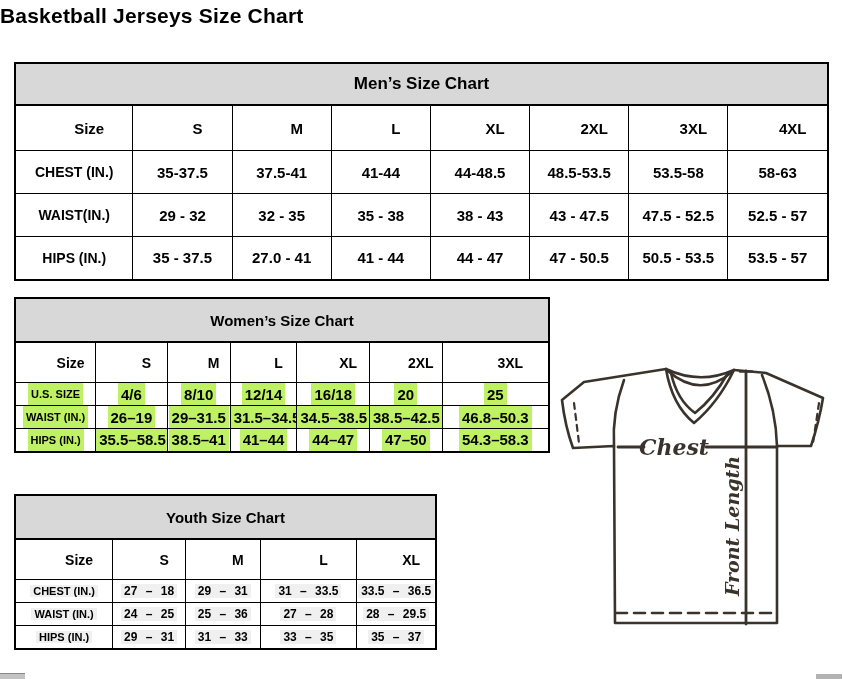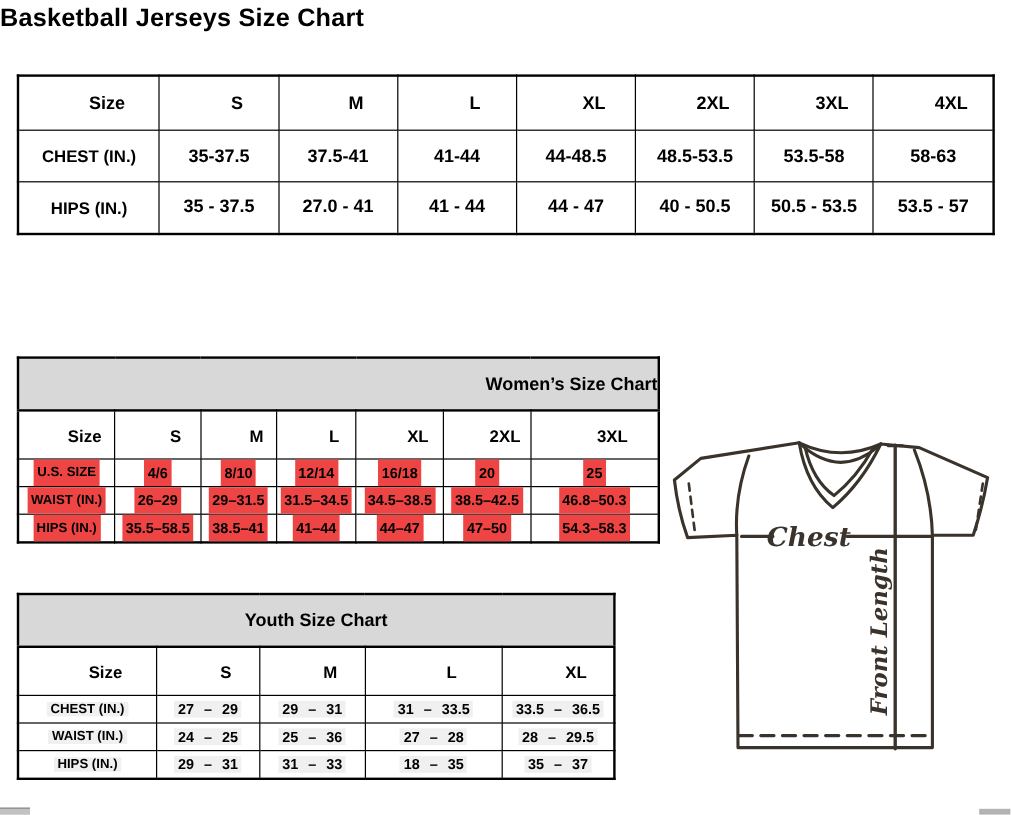--- a/index.html
+++ b/index.html
@@ -20,29 +20,29 @@
   
   .men{left:14px;top:62px;width:815px;}
   .men tr.title-row td{font-size:17px;height:40px;}
   .men tr.size-row th{font-size:15px;height:44px;}
   .men tr.data-row{height:43px;}
   .men tr.data-row th{font-size:14px;}
   .men tr.data-row td{font-size:15px;}
 
   
   .women{left:14px;top:297px;width:536px;}
-  .women tr.title-row td{font-size:15px;height:42px;text-align:right;}
+  .women tr.title-row td{font-size:15px;height:42px;}
   .women tr.size-row th{font-size:14px;height:39px;}
   .women tr.data-row{height:23px;}
   .women tr.data-row th{font-size:11px;}
-  .women tr.data-row td{font-size:12px;}
-  .women .hl{background:#ef4444;padding:16px 3px;}
+  .women tr.data-row td{font-size:15px;}
+  .women .hl{background:#bef264;padding:16px 3px;}
 
   
-  .youth{left:14px;top:494px;width:499px;}
+  .youth{left:14px;top:494px;width:423px;}
   .youth tr.title-row td{font-size:15px;height:42px;}
   .youth tr.size-row th{font-size:14px;height:39px;}
   .youth tr.data-row{height:23px;}
   .youth tr.data-row th{font-size:11px;}
   .youth tr.data-row td{font-size:12px;word-spacing:5px;}
   .youth .hl{background:#f0f0f0;padding:0 3px;}
 
   .jersey{position:absolute;left:556px;top:358px;width:287px;height:321px;}
 
   .sb-frag{position:absolute;background:#c2c2c2;}
@@ -60,20 +60,23 @@
         <col style="width: 14.5%;">
         <col style="width: 12.2%;">
         <col style="width: 12.2%;">
         <col style="width: 12.2%;">
         <col style="width: 12.2%;">
         <col style="width: 12.2%;">
         <col style="width: 12.2%;">
         <col style="width: 12.3%;">
       </colgroup>
       <tbody>
+        <tr class="title-row">
+          <td colspan="8">Men’s Size Chart</td>
+        </tr>
         <tr class="size-row">
           <th>Size</th>
           <th>S</th>
           <th>M</th>
           <th>L</th>
           <th>XL</th>
           <th>2XL</th>
           <th>3XL</th>
           <th>4XL</th>
         </tr>
@@ -81,26 +84,36 @@
           <th>CHEST (IN.)</th>
           <td>35-37.5</td>
           <td>37.5-41</td>
           <td>41-44</td>
           <td>44-48.5</td>
           <td>48.5-53.5</td>
           <td>53.5-58</td>
           <td>58-63</td>
         </tr>
         <tr class="data-row">
+          <th>WAIST(IN.)</th>
+          <td>29 - 32</td>
+          <td>32 - 35</td>
+          <td>35 - 38</td>
+          <td>38 - 43</td>
+          <td>43 - 47.5</td>
+          <td>47.5 - 52.5</td>
+          <td>52.5 - 57</td>
+        </tr>
+        <tr class="data-row">
           <th>HIPS (IN.)</th>
           <td>35 - 37.5</td>
           <td>27.0 - 41</td>
           <td>41 - 44</td>
           <td>44 - 47</td>
-          <td>40 - 50.5</td>
+          <td>47 - 50.5</td>
           <td>50.5 - 53.5</td>
           <td>53.5 - 57</td>
         </tr>
       </tbody>
     </table>
   </div>
 <div class="tbl women">
     <table>
       <colgroup>
         <col style="width: 15.1%;">
@@ -128,21 +141,21 @@
           <th><span class="hl">U.S. SIZE</span></th>
           <td><span class="hl">4/6</span></td>
           <td><span class="hl">8/10</span></td>
           <td><span class="hl">12/14</span></td>
           <td><span class="hl">16/18</span></td>
           <td><span class="hl">20</span></td>
           <td><span class="hl">25</span></td>
         </tr>
         <tr class="data-row">
           <th><span class="hl">WAIST (IN.)</span></th>
-          <td><span class="hl">26–29</span></td>
+          <td><span class="hl">26–19</span></td>
           <td><span class="hl">29–31.5</span></td>
           <td><span class="hl">31.5–34.5</span></td>
           <td><span class="hl">34.5–38.5</span></td>
           <td><span class="hl">38.5–42.5</span></td>
           <td><span class="hl">46.8–50.3</span></td>
         </tr>
         <tr class="data-row">
           <th><span class="hl">HIPS (IN.)</span></th>
           <td><span class="hl">35.5–58.5</span></td>
           <td><span class="hl">38.5–41</span></td>
@@ -169,37 +182,37 @@
         </tr>
         <tr class="size-row">
           <th>Size</th>
           <th>S</th>
           <th>M</th>
           <th>L</th>
           <th>XL</th>
         </tr>
         <tr class="data-row">
           <th><span class="hl">CHEST (IN.)</span></th>
-          <td><span class="hl">27 – 29</span></td>
+          <td><span class="hl">27 – 18</span></td>
           <td><span class="hl">29 – 31</span></td>
           <td><span class="hl">31 – 33.5</span></td>
           <td><span class="hl">33.5 – 36.5</span></td>
         </tr>
         <tr class="data-row">
           <th><span class="hl">WAIST (IN.)</span></th>
           <td><span class="hl">24 – 25</span></td>
           <td><span class="hl">25 – 36</span></td>
           <td><span class="hl">27 – 28</span></td>
           <td><span class="hl">28 – 29.5</span></td>
         </tr>
         <tr class="data-row">
           <th><span class="hl">HIPS (IN.)</span></th>
           <td><span class="hl">29 – 31</span></td>
           <td><span class="hl">31 – 33</span></td>
-          <td><span class="hl">18 – 35</span></td>
+          <td><span class="hl">33 – 35</span></td>
           <td><span class="hl">35 – 37</span></td>
         </tr>
       </tbody>
     </table>
   </div>
 
 <svg class="jersey" viewBox="0 0 287 321" xmlns="http://www.w3.org/2000/svg">
   <g fill="none" stroke="#3a332c" stroke-width="2.6" stroke-linejoin="round" stroke-linecap="round">
     <path d="M110,11 L28,24 L6,42 Q9,68 17,90 L58,88 L59,265 L221,265 L221,88 L255,88 Q263,64 267,40 L210,15 L178,12"></path>
     <path d="M68,22 Q56,55 58,88"></path>

